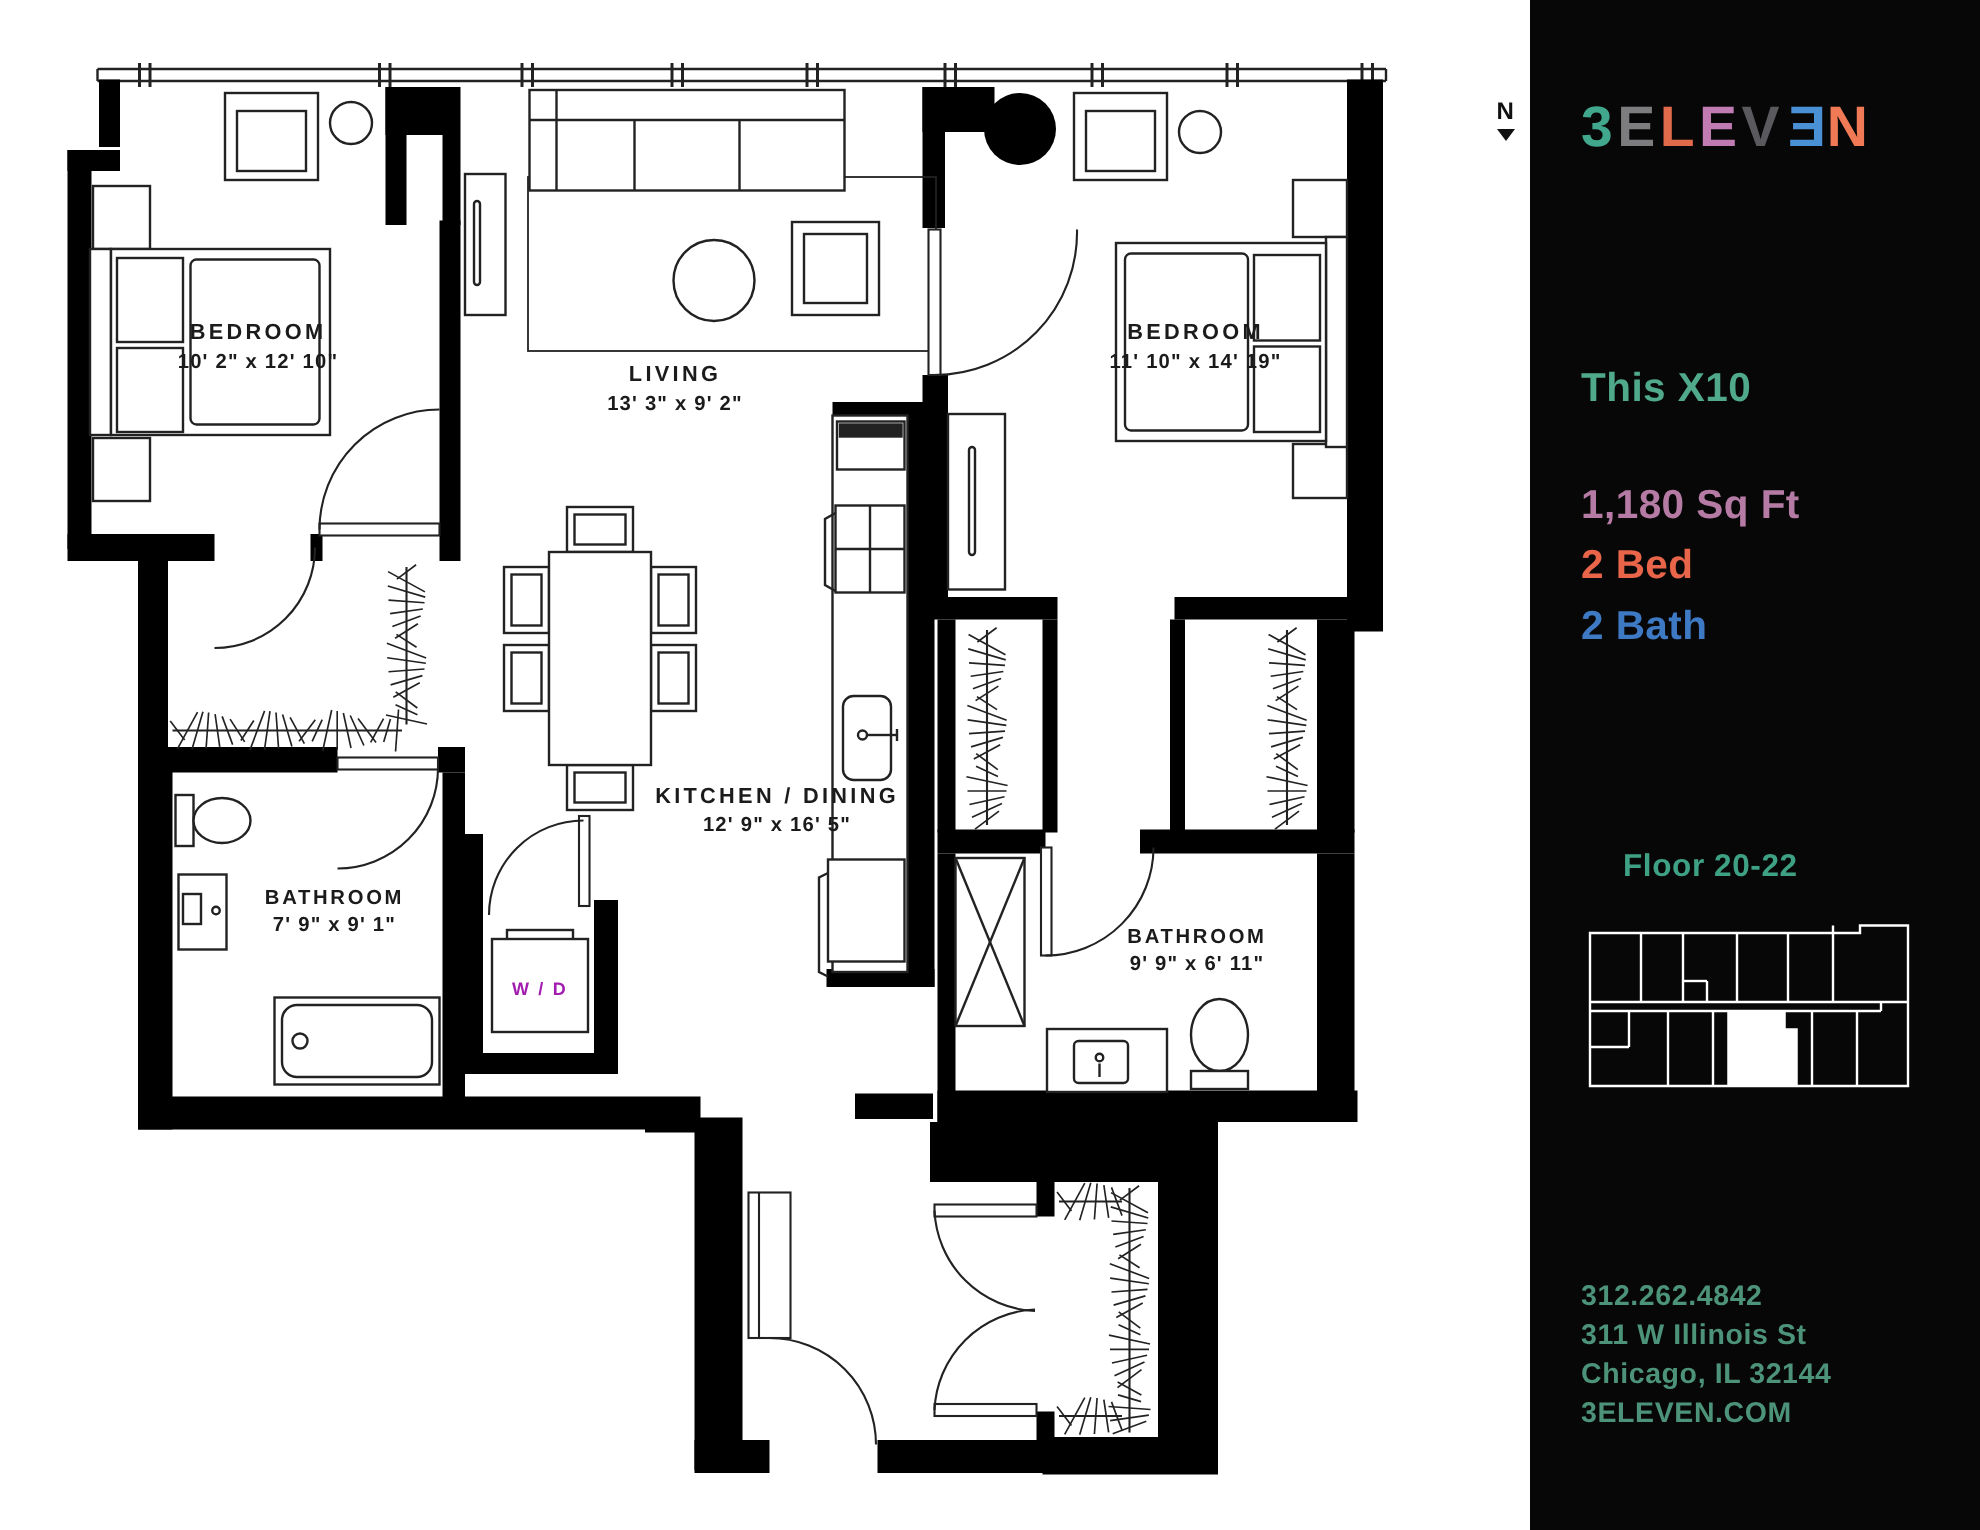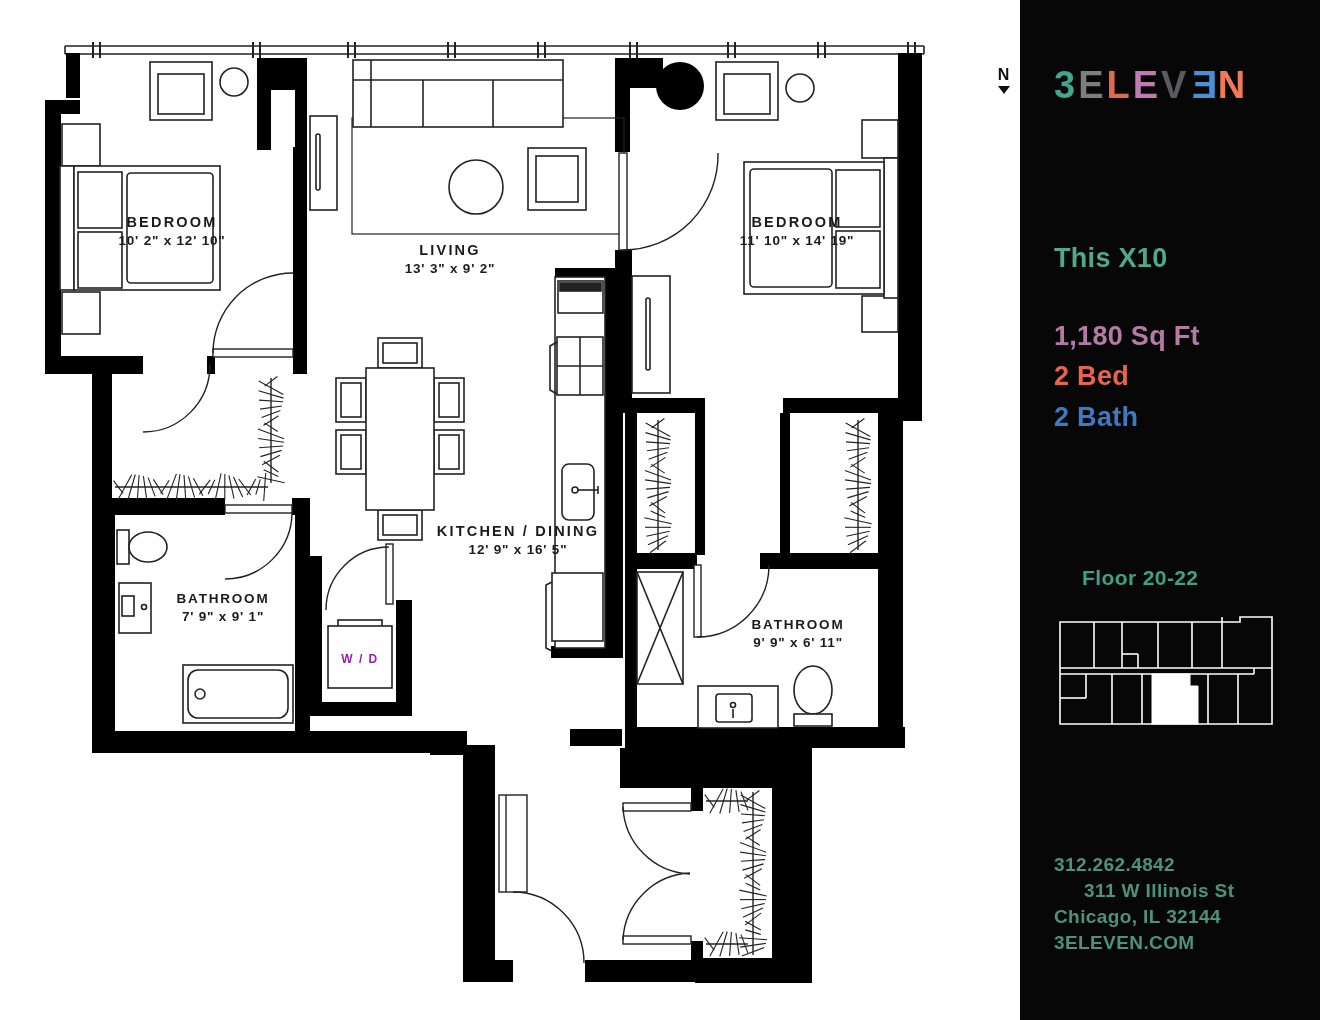--- a/index.html
+++ b/index.html
@@ -440,18 +440,18 @@
         <line x1="128" y1="64" x2="128" y2="114"></line>
         <line x1="154" y1="64" x2="154" y2="114"></line>
         <line x1="184" y1="64" x2="184" y2="114"></line>
       </g>
       <polygon points="98,64 136,64 136,76 144,76 144,114 98,114" fill="#fff" stroke="#fff"></polygon>
     </svg>
 
 
     <div class="contact">
       <div style="color: rgb(76, 147, 121);">312.262.4842</div>
-      <div style="color: rgb(76, 147, 121); margin-left: 30px;">311 W Illinois St</div>
+      <div style="color: rgb(76, 147, 121);">311 W Illinois St</div>
       <div style="color: rgb(76, 147, 121);">Chicago, IL 32144</div>
       <div style="color: rgb(76, 147, 121);">3ELEVEN.COM</div>
     </div>
   </div>
 </div>
 
 </body></html>

